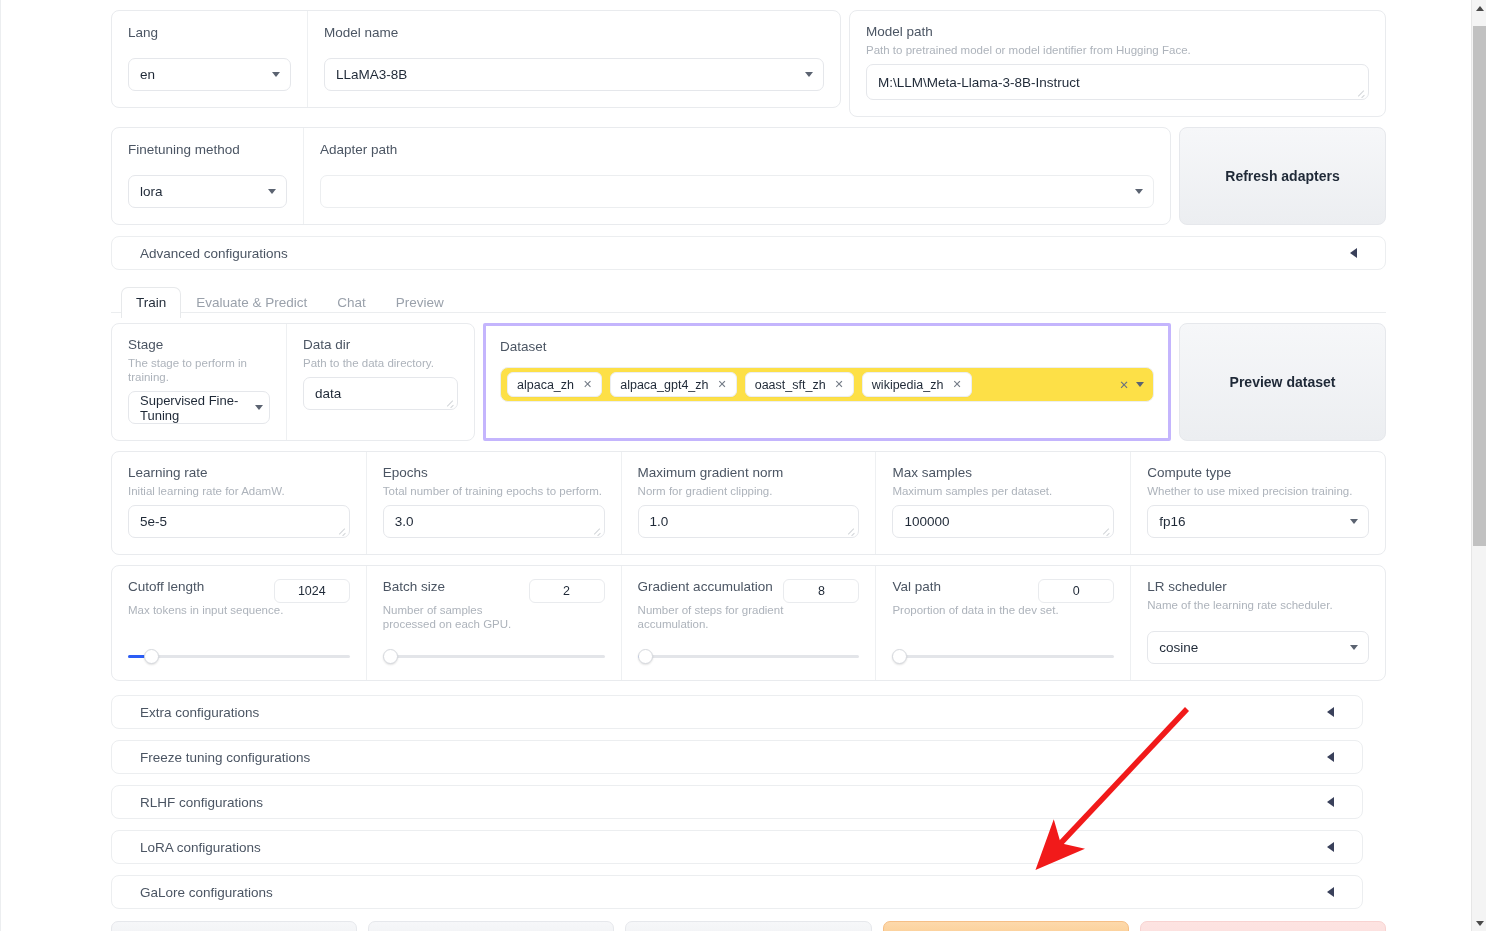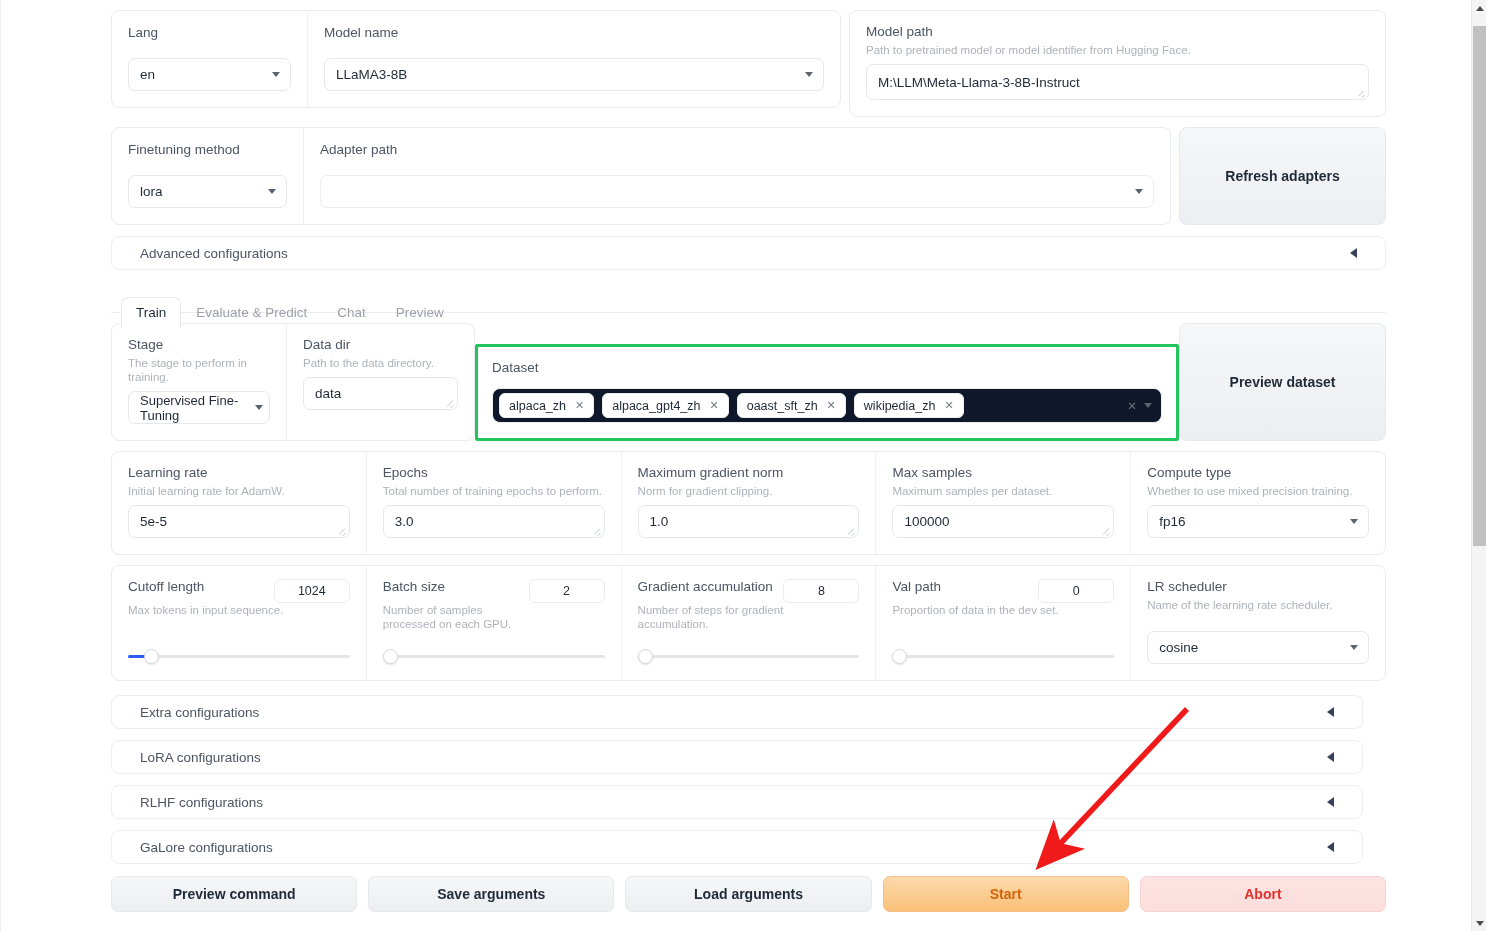--- a/index.html
+++ b/index.html
@@ -142,40 +142,39 @@
     padding-left: 10px;
   }
   .tab {
     font-size: 13.5px;
     padding: 7px 14px 8px 14px;
     color: #9aa1ab;
     cursor: pointer;
     border: 1px solid transparent;
     border-bottom: none;
     border-radius: 7px 7px 0 0;
-    position: relative; top: 16px;
+    position: relative; top: 6px;
   }
   .tab.active {
     color: #1f2937;
     background: #fff;
     border-color: #e7e9eb;
   }
 
   
   .hl-red {
-    border: 3px solid #22c55e;
+    border: 3px solid #c4b5fd;
     border-radius: 2px;
     padding: 0;
-    margin-top: 21px;
   }
   .tagfield {
     min-height: 33px;
     border: 1px solid #eceef0;
     border-radius: 8px;
-    background: #0f172a;
+    background: #fde047;
     display: flex; align-items: center;
     padding: 4px 6px;
     gap: 8px;
     position: relative;
   }
   .tag {
     display: flex; align-items: center; gap: 9px;
     background: #fff;
     border: 1px solid #eceef0;
     border-radius: 6px;
@@ -339,21 +338,21 @@
       <span class="tri-left"></span>
     </div>
 
     <div class="tabbar">
       <div class="tab active">Train</div>
       <div class="tab">Evaluate &amp; Predict</div>
       <div class="tab">Chat</div>
       <div class="tab">Preview</div>
     </div>
 
-    <div style="display:flex;margin-top:10px;align-items:stretch">
+    <div style="display:flex;gap:8px;margin-top:10px;align-items:stretch">
       <div class="panel" style="width:364px">
         <div class="cell" style="width:175px;padding-top:13px">
           <div class="lbl">Stage</div>
           <div class="hint">The stage to perform in training.</div>
           <div class="selbox" style="padding-right:6px">
             <span style="font-size:13px">Supervised Fine-Tuning</span>
             <span class="caret"></span>
           </div>
         </div>
         <div class="cell" style="flex:1;padding-top:13px">
@@ -501,25 +500,29 @@
           <span class="caret"></span>
         </div>
       </div>
     </div>
 
     <div class="accordion" style="margin-top:14px;width:1252px">
       <span>Extra configurations</span>
       <span class="tri-left"></span>
     </div>
     <div class="accordion" style="width:1252px">
-      <span>LoRA configurations</span>
+      <span>Freeze tuning configurations</span>
       <span class="tri-left"></span>
     </div>
     <div class="accordion" style="width:1252px">
       <span>RLHF configurations</span>
+      <span class="tri-left"></span>
+    </div>
+    <div class="accordion" style="width:1252px">
+      <span>LoRA configurations</span>
       <span class="tri-left"></span>
     </div>
     <div class="accordion" style="width:1252px">
       <span>GaLore configurations</span>
       <span class="tri-left"></span>
     </div>
 
     <div class="btnrow">
       <div class="abtn gray">Preview command</div>
       <div class="abtn gray">Save arguments</div>

